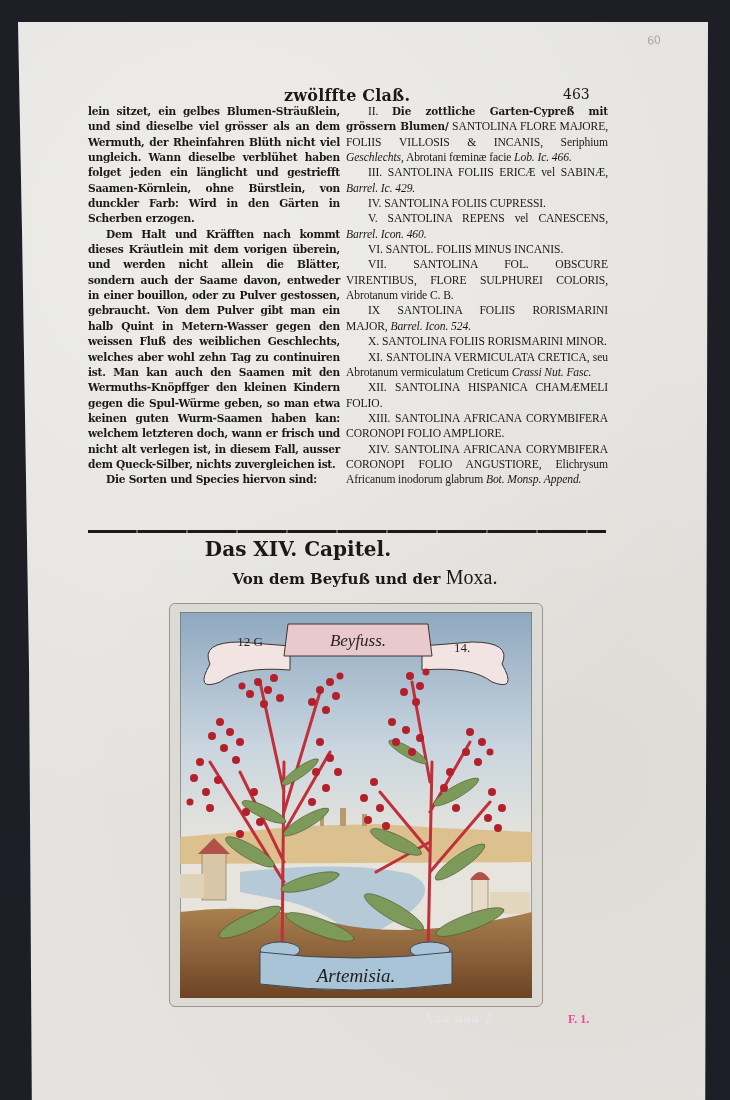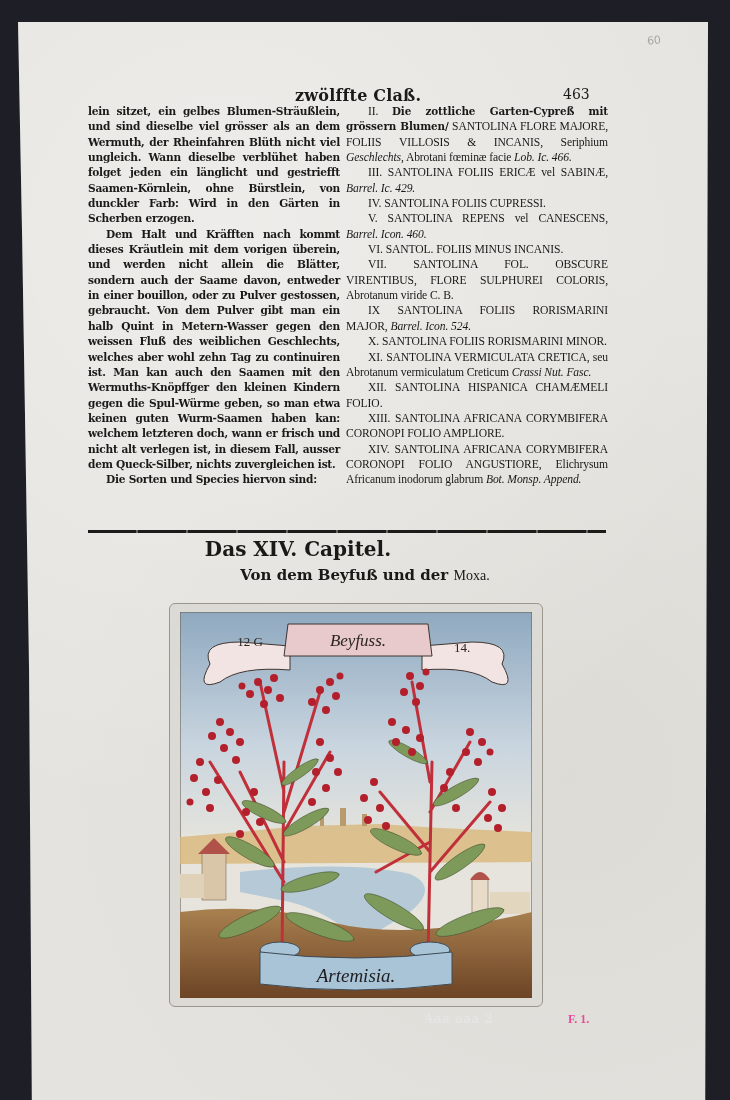--- a/index.html
+++ b/index.html
@@ -1,34 +1,34 @@
 <!DOCTYPE html>
 <html><head>
 <meta charset="utf-8">
 <style>
   html,body{margin:0;padding:0;}
   body{width:730px;height:1100px;background:#1e1f26;position:relative;overflow:hidden;font-family:"DejaVu Serif",serif;}
   .page{position:absolute;left:18px;top:22px;width:690px;height:1078px;background:#e4e3df;
     background-image:radial-gradient(circle at 30% 20%,rgba(255,255,255,.35),transparent 60%),radial-gradient(circle at 80% 70%,rgba(200,195,185,.25),transparent 55%);
     clip-path:polygon(0 0,100% 0,99.6% 100%,2% 100%,1.6% 60%,0.6% 20%);}
   .pencil{position:absolute;left:647px;top:34px;font-family:"DejaVu Sans",sans-serif;font-size:11px;color:#a9a7a6;transform:rotate(-6deg);}
-  .running-head{position:absolute;left:295px;top:86px;font-family:"DejaVu Serif",serif;font-weight:bold;font-size:16px;color:#1c1a18;letter-spacing:.2px;}
+  .running-head{position:absolute;left:284px;top:86px;font-family:"DejaVu Serif",serif;font-weight:bold;font-size:16px;color:#1c1a18;letter-spacing:.2px;}
   .page-number{position:absolute;left:563px;top:86px;font-size:14px;color:#1c1a18;}
   .col{position:absolute;top:104px;font-size:10.6px;line-height:15.35px;color:#1b1917;text-align:justify;}
   .col-left{left:88px;width:252px;font-family:"DejaVu Serif",serif;font-weight:bold;letter-spacing:-.25px;}
   .col-right{left:346px;width:262px;font-family:"Liberation Serif",serif;font-size:11.6px;letter-spacing:-.1px;}
   .col p{margin:0;}
   .indent{text-indent:18px;}
   .col-right .entry{margin:0;text-indent:22px;}
   .it{font-style:italic;}
   .bl{font-weight:bold;}
   .rule{position:absolute;left:88px;top:530px;width:518px;height:3px;background:repeating-linear-gradient(90deg,#1d1b19 0 48px,#6a6660 48px 50px);}
   .chapter-title{position:absolute;left:0;width:596px;top:537px;text-align:center;font-family:"DejaVu Serif",serif;font-weight:bold;font-size:20px;color:#1b1917;}
   .chapter-sub{position:absolute;left:0;width:730px;top:566px;text-align:center;font-family:"DejaVu Serif",serif;font-weight:bold;font-size:15px;color:#1b1917;}
-  .chapter-sub .moxa{font-family:"Liberation Serif",serif;font-weight:normal;font-size:14px;}
+  .chapter-sub .moxa{font-family:"Liberation Serif",serif;font-weight:normal;font-size:20px;}
   .plate{position:absolute;left:169px;top:603px;width:372px;height:402px;border:1px solid #9a968e;border-radius:6px;background:#dcdad4;}
   .plate svg{position:absolute;left:10px;top:8px;}
   .sig{position:absolute;left:424px;top:1012px;font-family:"DejaVu Serif",serif;font-weight:bold;font-size:12px;color:#e5e5e5;letter-spacing:.5px;}
   .sig2{position:absolute;left:568px;top:1012px;font-family:Liberation Serif, serif;font-weight:bold;font-size:12px;color:#ec4899;}
   .banner-text{font-family:"Liberation Serif",serif;font-style:italic;}
 </style>
 </head>
 <body>
 
 <div class="page"></div>

